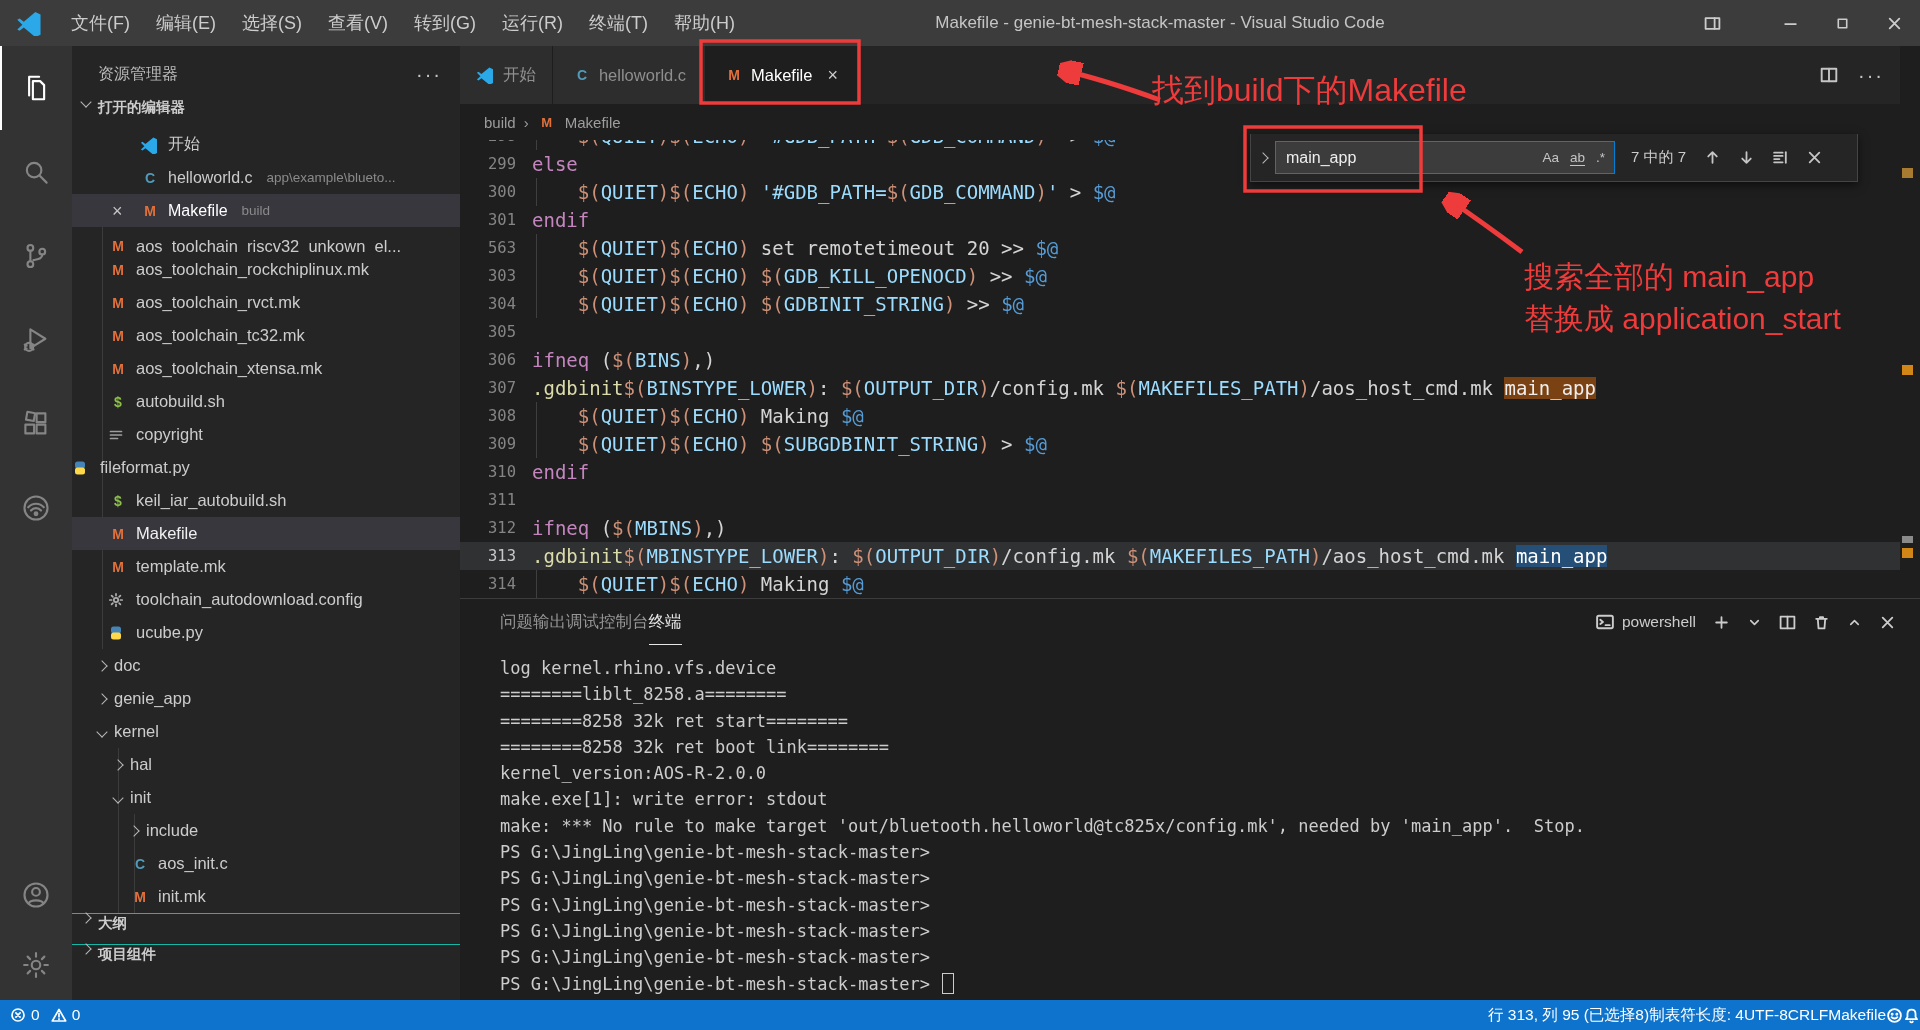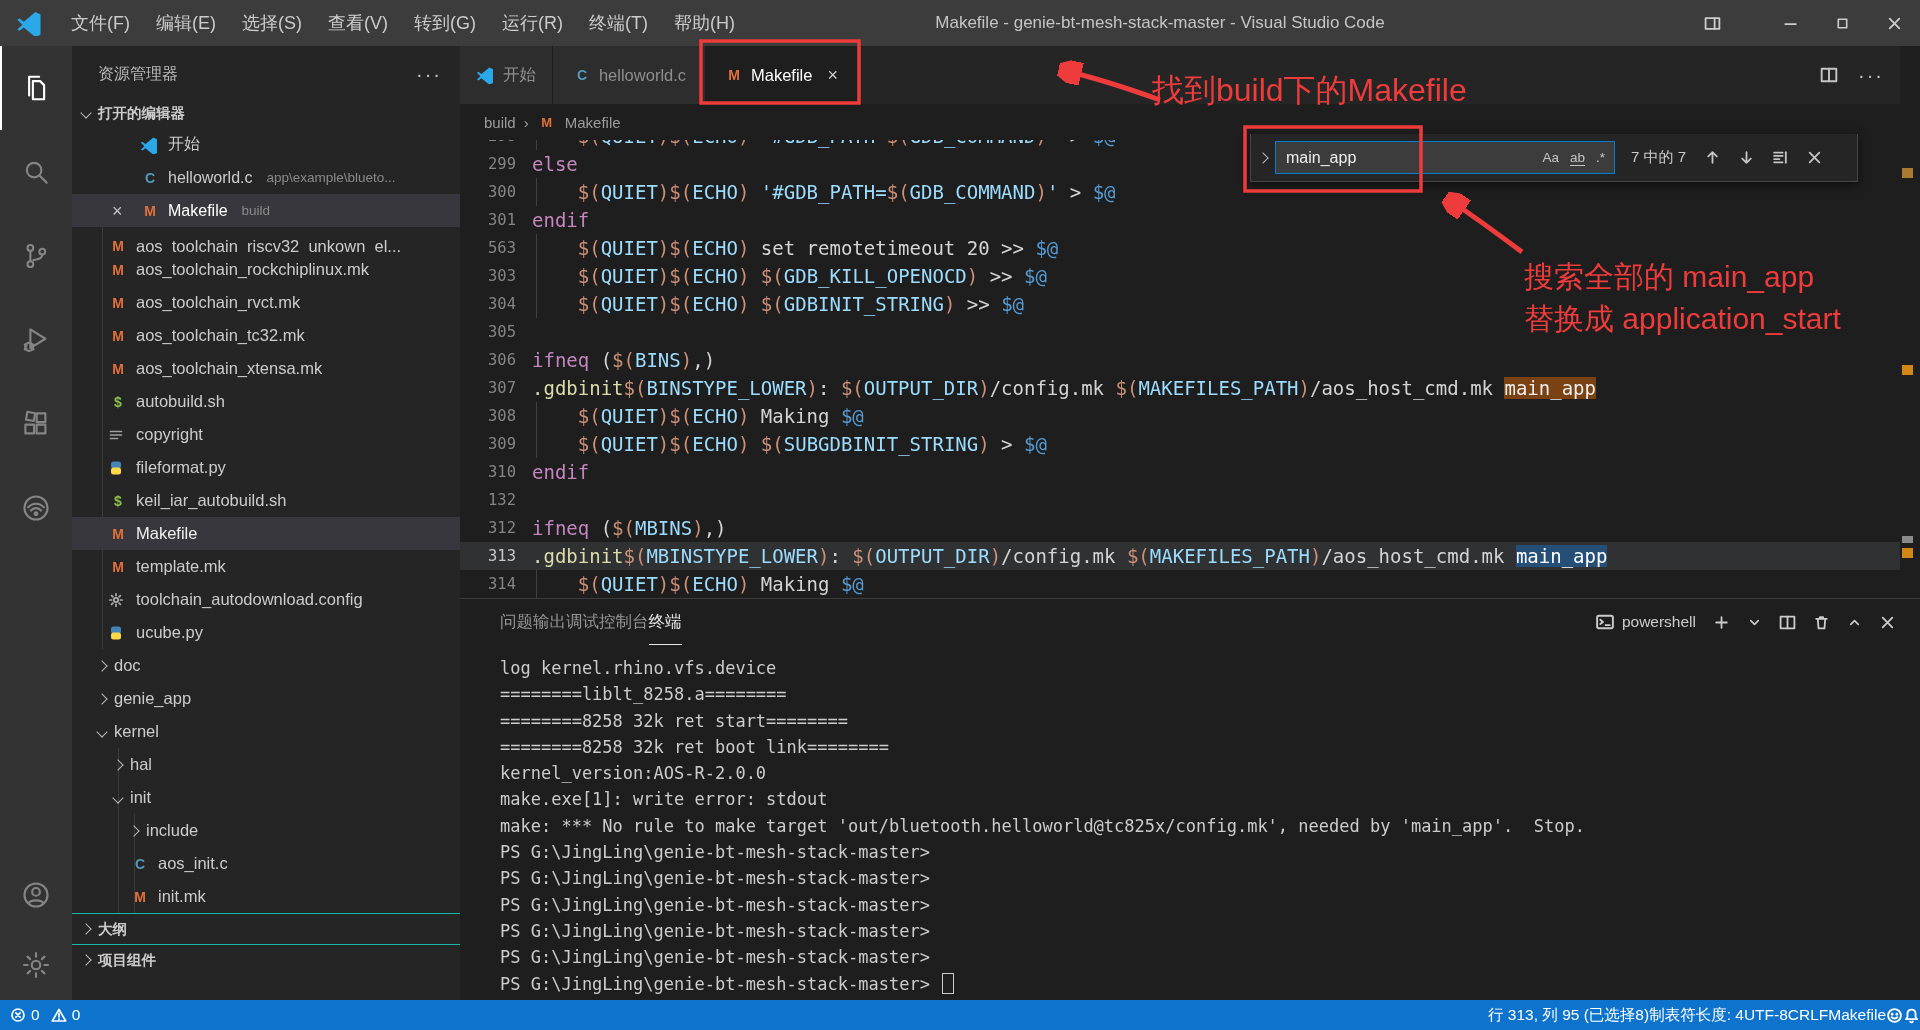--- a/index.html
+++ b/index.html
@@ -25,21 +25,21 @@
   .ab-top{flex:1}
   .ab-item{height:84px;display:flex;align-items:center;justify-content:center;color:#858585}
   .ab-item.active{color:#ffffff;box-shadow:inset 2px 0 0 #ffffff}
   .ab-bottom .ab-item{height:70px}
 
   
   .sidebar{position:absolute;left:72px;top:46px;width:388px;height:954px;background:#252526;
            font-size:16px;color:#cccccc;overflow:hidden;z-index:4}
   .sb-title{height:48px;display:flex;align-items:center;padding:4px 18px 0 26px;font-size:16px;color:#bbbbbb}
   .sb-title .dots{margin-left:auto;font-size:20px;letter-spacing:2px;color:#c5c5c5}
-  .sb-sec{height:30px;display:flex;align-items:center;gap:8px;padding-left:10px;
+  .sb-sec{height:30px;display:flex;gap:8px;padding-left:10px;
           font-weight:bold;font-size:14.5px;color:#cccccc;background:#252526}
   .sb-sec.bordered{border-top:1px solid #14b8a6}
   .chev{display:inline-block;width:7px;height:7px;border-right:1.7px solid #b8b8b8;
         border-bottom:1.7px solid #b8b8b8;transform:rotate(-45deg);flex:none}
   .chev.down{transform:rotate(45deg)}
   .oe-row{height:33px;display:flex;align-items:center;gap:8px;padding-left:68px;position:relative;white-space:nowrap}
   .oe-row.active{background:#37373d;color:#ffffff}
   .oe-close{position:absolute;left:40px;font-size:18px;color:#c5c5c5;line-height:1}
   .desc{color:#8a8a8a;font-size:13.5px;margin-left:6px;overflow:hidden;text-overflow:ellipsis}
   .tree{position:relative}
@@ -316,21 +316,21 @@
           <span>autobuild.sh</span>
         </div>
         <div class="tree-row" style="padding-left:36px">
        <span class="fi">
             <svg width="16" height="16" viewBox="0 0 16 16" class="ic" style="color:#9e9e9e">
               <path d="M2.5 4.5h11M2.5 8h11M2.5 11.5h7"></path>
             </svg>
           </span>
           <span>copyright</span>
         </div>
-        <div class="tree-row" style="padding-left:36px">
+        <div class="tree-row" style="">
        <span class="fi">
             <svg width="16" height="16" viewBox="0 0 16 16">
               <rect x="3" y="1.5" width="10" height="7" rx="2.5" fill="#4584b6"></rect>
               <rect x="3" y="7.5" width="10" height="7" rx="2.5" fill="#ffd94a"></rect>
             </svg>
           </span>
           <span>fileformat.py</span>
         </div>
         <div class="tree-row" style="padding-left:36px">
        <span class="fi sh">$</span>
@@ -494,21 +494,21 @@
    </div>
       <div class="crow g">
      <span class="ln">309</span>
      <span class="ctext"><span class="c-w">    </span><span class="c-p">$(</span><span class="c-v">QUIET</span><span class="c-p">)$(</span><span class="c-v">ECHO</span><span class="c-p">)</span><span class="c-w"> </span><span class="c-p">$(</span><span class="c-v">SUBGDBINIT_STRING</span><span class="c-p">)</span><span class="c-w"> &gt; </span><span class="c-o">$@</span></span>
    </div>
       <div class="crow">
      <span class="ln">310</span>
      <span class="ctext"><span class="c-k">endif</span></span>
    </div>
       <div class="crow">
-     <span class="ln">132</span>
+     <span class="ln">311</span>
      <span class="ctext"></span>
    </div>
       <div class="crow">
      <span class="ln">312</span>
      <span class="ctext"><span class="c-k">ifneq</span><span class="c-w"> (</span><span class="c-p">$(</span><span class="c-v">MBINS</span><span class="c-p">)</span><span class="c-w">,)</span></span>
    </div>
       <div class="crow cur">
      <span class="ln">313</span>
      <span class="ctext"><span class="c-t">.gdbinit</span><span class="c-p">$(</span><span class="c-v">MBINSTYPE_LOWER</span><span class="c-p">)</span><span class="c-w">: </span><span class="c-p">$(</span><span class="c-v">OUTPUT_DIR</span><span class="c-p">)</span><span class="c-w">/config.mk </span><span class="c-p">$(</span><span class="c-v">MAKEFILES_PATH</span><span class="c-p">)</span><span class="c-w">/aos_host_cmd.mk </span><span class="c-sel">main_app</span></span>
    </div>

